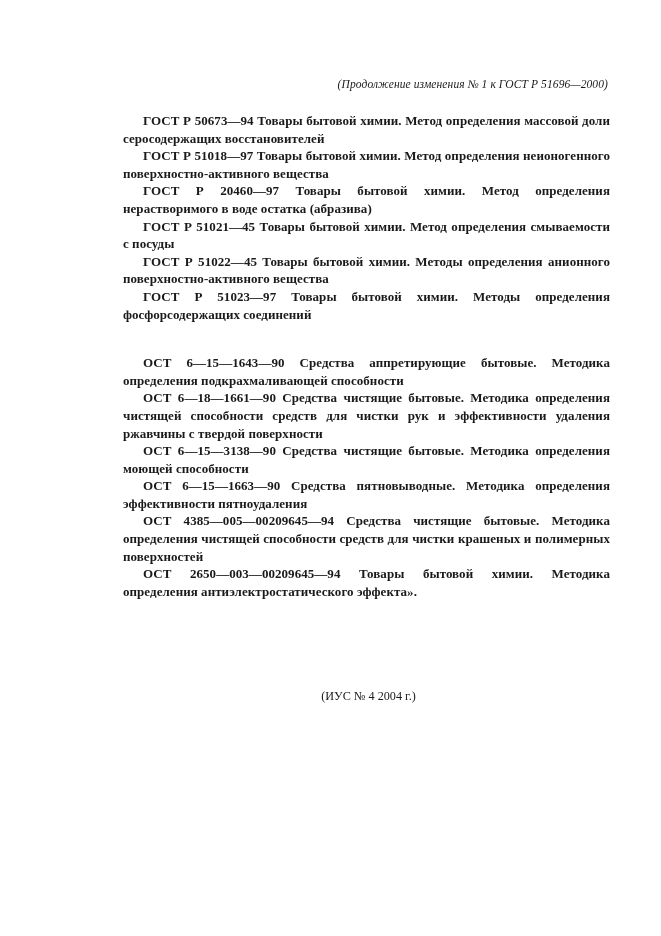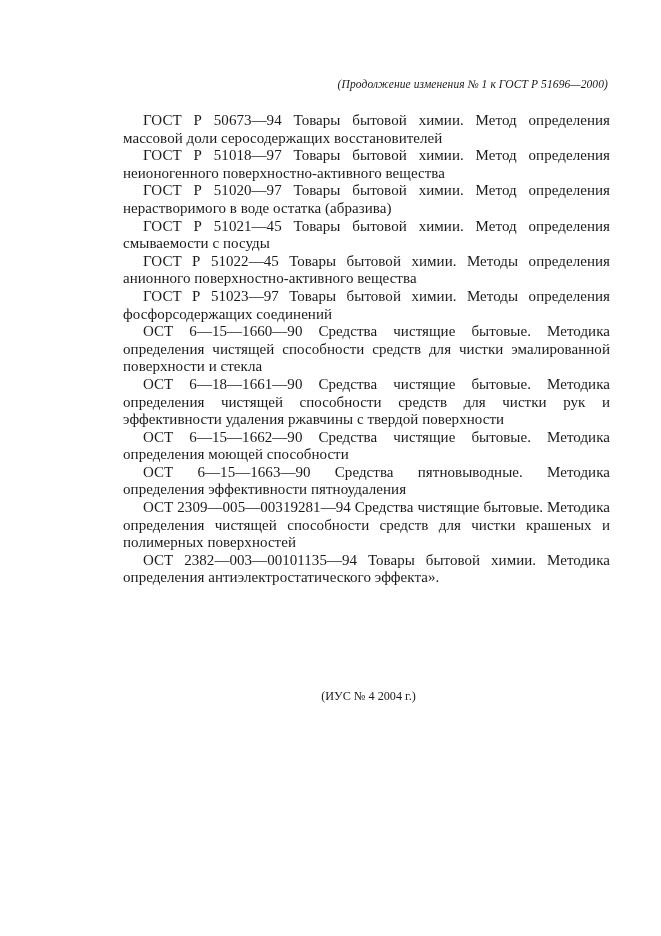--- a/index.html
+++ b/index.html
@@ -33,27 +33,28 @@
     letter-spacing: 0.1px;
     white-space: nowrap;
   }
   .body-block {
     position: absolute;
     left: 88px;
     top: 112px;
     width: 487px;
   }
   .entry {
-    font-size: 15px;
+    font-size: 13px;
     line-height: 17.6px;
     text-align: justify;
     text-indent: 20px;
     margin: 0;
     padding: 0;
     letter-spacing: 0.05px;
+    font-weight: bold;
   }
   .entry.gap-before {
     margin-top: 31px;
   }
   .footer-line {
     position: absolute;
     left: 6px;
     top: 689px;
     width: 655px;
     text-align: center;
@@ -63,27 +64,27 @@
 </head>
 <body>
 
 <div class="page">
 
   <div class="header-line">(Продолжение изменения № 1 к ГОСТ Р 51696—2000)</div>
 
   <div class="body-block">
     <p class="entry">ГОСТ Р 50673—94 Товары бытовой химии. Метод определения массовой доли серосодержащих восстановителей</p>
     <p class="entry">ГОСТ Р 51018—97 Товары бытовой химии. Метод определения неионогенного поверхностно-активного вещества</p>
-    <p class="entry">ГОСТ Р 51020—97 Товары бытовой химии. Метод определения нерастворимого в воде остатка (абразива)</p>
+    <p class="entry">ГОСТ Р 20460—97 Товары бытовой химии. Метод определения нерастворимого в воде остатка (абразива)</p>
     <p class="entry">ГОСТ Р 51021—45 Товары бытовой химии. Метод определения смываемости с посуды</p>
     <p class="entry">ГОСТ Р 51022—45 Товары бытовой химии. Методы определения анионного поверхностно-активного вещества</p>
     <p class="entry">ГОСТ Р 51023—97 Товары бытовой химии. Методы определения фосфорсодержащих соединений</p>
-    <p class="entry">ОСТ 6—15—1660—90 Средства чистящие бытовые. Методика определения чистящей способности средств для чистки эмалированной поверхности и стекла</p>
+    <p class="entry gap-before">ОСТ 6—15—1643—90 Средства аппретирующие бытовые. Методика определения подкрахмаливающей способности</p>
     <p class="entry">ОСТ 6—18—1661—90 Средства чистящие бытовые. Методика определения чистящей способности средств для чистки рук и эффективности удаления ржавчины с твердой поверхности</p>
-    <p class="entry">ОСТ 6—15—1662—90 Средства чистящие бытовые. Методика определения моющей способности</p>
+    <p class="entry">ОСТ 6—15—3138—90 Средства чистящие бытовые. Методика определения моющей способности</p>
     <p class="entry">ОСТ 6—15—1663—90 Средства пятновыводные. Методика определения эффективности пятноудаления</p>
-    <p class="entry">ОСТ 2309—005—00319281—94 Средства чистящие бытовые. Методика определения чистящей способности средств для чистки крашеных и полимерных поверхностей</p>
-    <p class="entry">ОСТ 2382—003—00101135—94 Товары бытовой химии. Методика определения антиэлектростатического эффекта».</p>
+    <p class="entry">ОСТ 4385—005—00209645—94 Средства чистящие бытовые. Методика определения чистящей способности средств для чистки крашеных и полимерных поверхностей</p>
+    <p class="entry">ОСТ 2650—003—00209645—94 Товары бытовой химии. Методика определения антиэлектростатического эффекта».</p>
   </div>
 
   <div class="footer-line">(ИУС № 4 2004 г.)</div>
 
 </div>
 
 </body></html>

